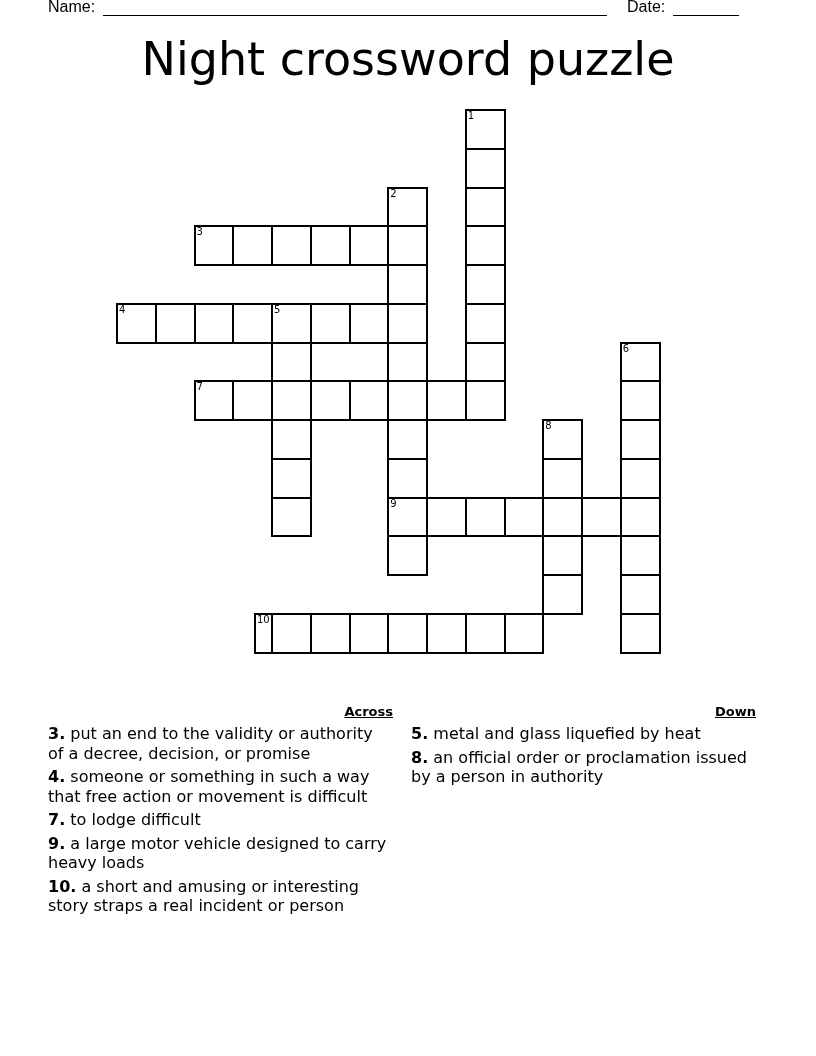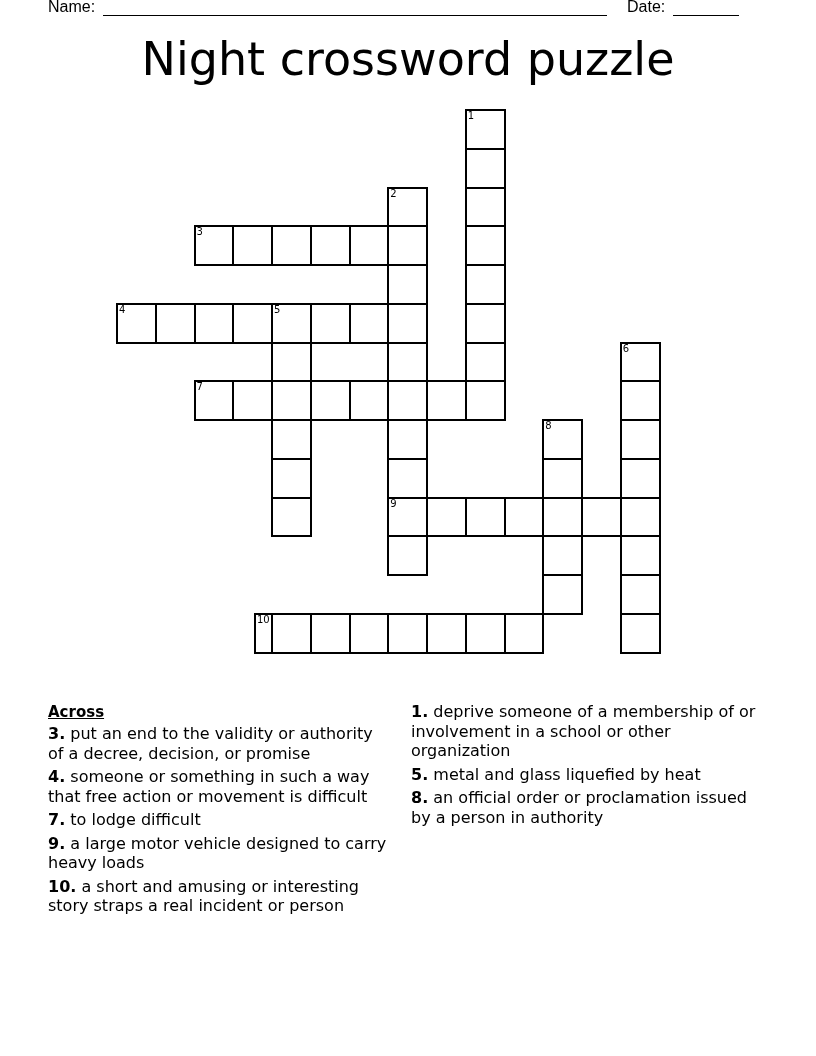--- a/index.html
+++ b/index.html
@@ -23,21 +23,21 @@
       position: absolute; box-sizing: border-box; width: 40.8px; height: 40.8px;
       border: 2px solid #000; background: #fff;
     }
     .cell .num {
       position: absolute; left: 1px; top: -1px; font-family: "DejaVu Sans", sans-serif;
       font-size: 10px; line-height: 12px; color: #000;
     }
     .clues { position: absolute; top: 702px; font-family: "DejaVu Sans", sans-serif; font-size: 16px; line-height: 19.5px; color: #000; }
     .clues.across { left: 48px; width: 345px; }
     .clues.down { left: 411px; width: 345px; }
-    .clues h3 { margin: 0 0 2px 0; font-size: 15px; font-weight: bold; text-decoration: underline; line-height: 20px; }
+    .clues h3 { margin: 0 0 2px 0; font-size: 13px; font-weight: bold; text-decoration: underline; line-height: 20px; text-align: right; }
     .clue { margin: 0 0 4px 0; }
     .clue b { font-weight: bold; }
   </style>
 </head>
 <body>
 
 <div class="header-line">
   <span class="name-label">Name:</span>
   <span class="name-blank"></span>
   <span class="date-label">Date:</span>
@@ -137,16 +137,16 @@
 <div class="clues across">
   <h3>Across</h3>
   <div class="clue"><b>3.</b><span> put an end to the validity or authority of a decree, decision, or promise</span></div>
   <div class="clue"><b>4.</b><span> someone or something in such a way that free action or movement is difficult</span></div>
   <div class="clue"><b>7.</b><span> to lodge difficult</span></div>
   <div class="clue"><b>9.</b><span> a large motor vehicle designed to carry heavy loads</span></div>
   <div class="clue"><b>10.</b><span> a short and amusing or interesting story straps a real incident or person</span></div>
 </div>
 
 <div class="clues down">
-  <div class="clue"><b>1.</b><span> deprive someone of a membership of or involvement in a school or other organization</span></div>
+  <h3>Down</h3>
   <div class="clue"><b>5.</b><span> metal and glass liquefied by heat</span></div>
   <div class="clue"><b>8.</b><span> an official order or proclamation issued by a person in authority</span></div>
 </div>
 
 </body></html>

